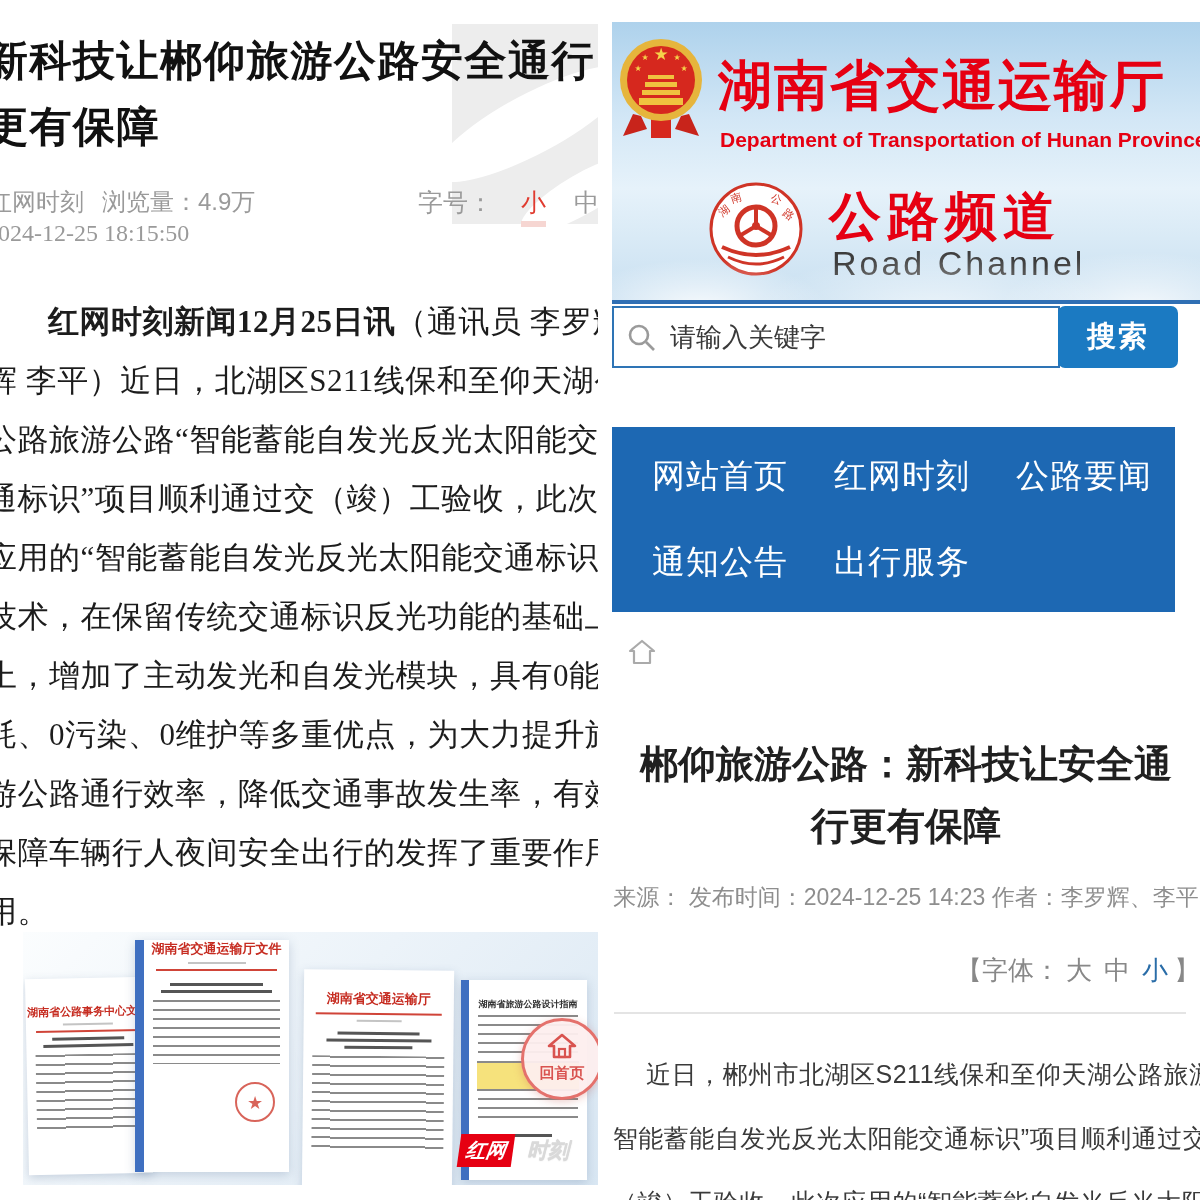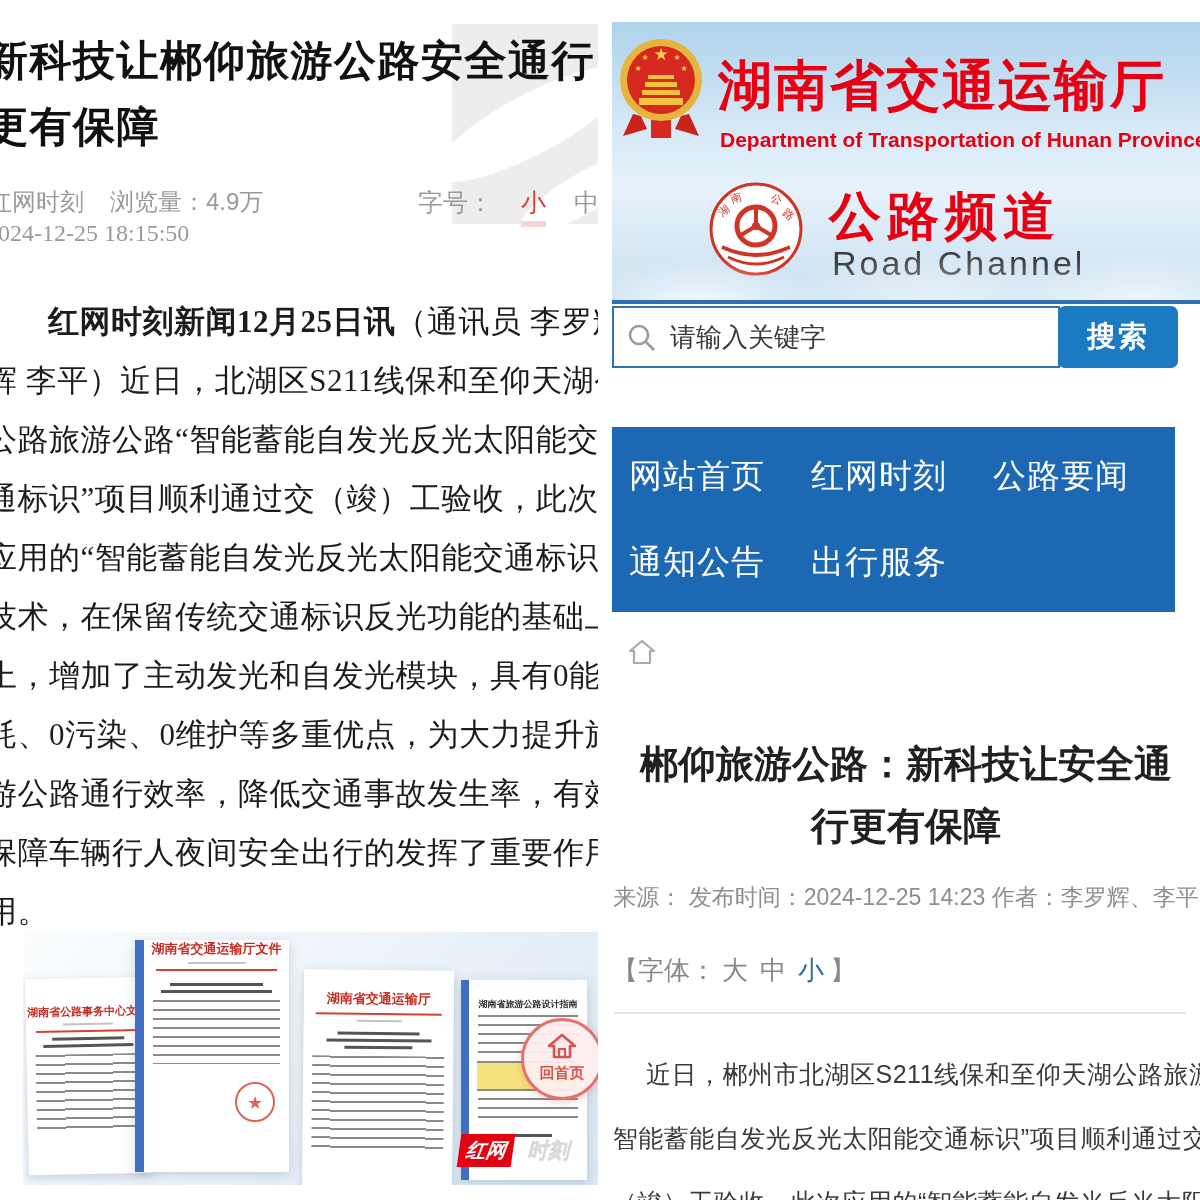--- a/index.html
+++ b/index.html
@@ -14,21 +14,21 @@
   .l-watermark { position:absolute; left:466px; top:24px; width:150px; height:200px;
                  background:#ededed; z-index:0; overflow:hidden; }
   .l-watermark::before { content:""; position:absolute; left:-30px; top:70px; width:220px; height:60px;
                  background:#fff; border-radius:50%; transform:rotate(-28deg); }
   .l-watermark::after { content:""; position:absolute; left:60px; top:150px; width:140px; height:40px;
                  background:#fff; border-radius:50%; transform:rotate(-30deg); }
 
   .l-title { position:absolute; left:0; top:28px; z-index:2; font-size:42px; font-weight:bold;
              color:#111; line-height:66px; letter-spacing:1.5px; white-space:nowrap; }
   .l-meta { position:absolute; left:2px; top:186px; z-index:2; font-size:24px; color:#9a9a9a; white-space:nowrap; }
-  .l-meta .views-label { margin-left:26px; }
+  .l-meta .views-label { margin-left:18px; }
   .l-fontsize { position:absolute; left:404px; top:186px; z-index:2; font-size:25px; color:#9a9a9a; white-space:nowrap;margin-left:28px; }
   .l-fontsize .sz { display:inline-block; margin-left:28px; }
   .sz-small { color:#e03b2f; border-bottom:6px solid #f6d6d2; padding-bottom:2px; }
   .l-date { position:absolute; left:0; top:220px; z-index:2; font-size:24px; color:#9a9a9a;
             font-family:"Liberation Serif","DejaVu Serif",serif; white-space:nowrap; }
 
   .l-body { position:absolute; left:0; top:292px; width:640px; z-index:1;
             font-family:"Liberation Serif","DejaVu Serif",serif; color:#1c1c1c; font-size:31px; }
   .l-body .bline { height:59px; line-height:59px; white-space:nowrap; letter-spacing:0.5px; }
   .l-body .first { text-indent:62px; }
@@ -99,31 +99,31 @@
                   font-family:"Liberation Sans","DejaVu Sans",sans-serif; }
   .search-input::placeholder { color:#3a3a3a; opacity:1; }
   .search-icon { position:absolute; left:14px; top:16px; }
   .search-btn { position:absolute; left:446px; top:0; width:120px; height:62px; background:#1b7ac2;
                 color:#fff; font-size:29px; font-weight:bold; border:none; border-radius:7px;
                 letter-spacing:2px; cursor:pointer; }
 
   .nav { position:absolute; left:0; top:427px; width:563px; height:185px; background:#1d68b3;
          display:grid; grid-template-columns:1fr 1fr 1fr; grid-template-rows:1fr 1fr;
          align-items:center; padding:6px 0 6px 17px; }
-  .nav-item { color:#fff; font-size:33px; letter-spacing:1px; cursor:pointer; }
+  .nav-item { color:#fff; font-size:33px; letter-spacing:1px; cursor:pointer;text-align:center; }
 
   .breadcrumb { position:absolute; left:16px; top:638px; color:#9b9b9b; font-size:25px;
                 display:flex; align-items:center; }
   .breadcrumb svg { margin-right:12px; }
 
   .r-title { position:absolute; left:0; top:733px; width:588px; text-align:center; color:#202020;
              font-weight:bold; font-size:38px; line-height:62px; }
   .r-meta { position:absolute; left:0; top:882px; width:588px; text-align:center; color:#8e8e8e;
             font-size:23px; white-space:nowrap; }
-  .r-fontsel { position:absolute; left:0; top:953px; width:588px; text-align:left; color:#888;
+  .r-fontsel { position:absolute; left:0; top:953px; width:588px; text-align:right; color:#888;
                font-size:26px; }
   .r-fontsel .opt { margin:0 6px; }
   .opt-small { color:#2a6da8; }
   .r-divider { position:absolute; left:2px; top:1012px; width:572px; height:2px; background:#e4e4e4; }
 
   .r-body { position:absolute; left:0; top:1042px; width:600px; color:#3a3a3a; font-size:25px; }
   .r-body .rline-txt { height:64px; line-height:64px; white-space:nowrap; letter-spacing:0.5px; }
   .r-body .ind { text-indent:34px; }
   .r-body .hangq { margin-left:-8px; }
 </style>

